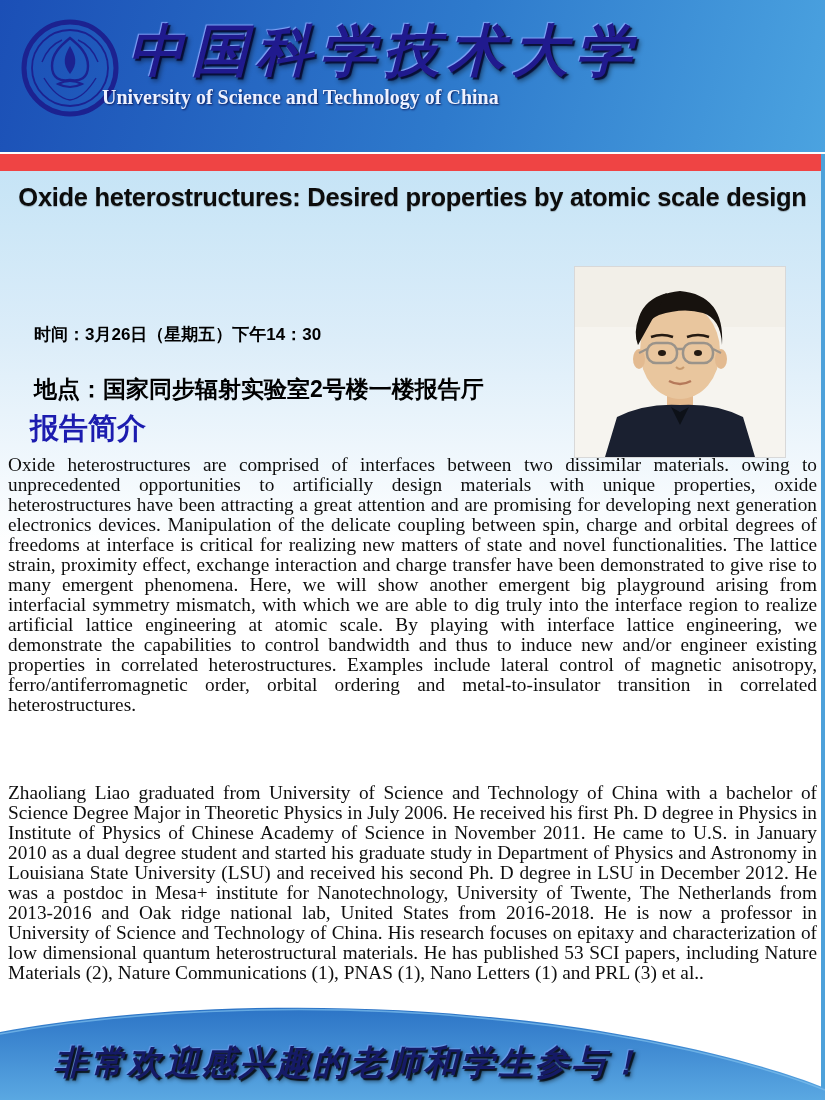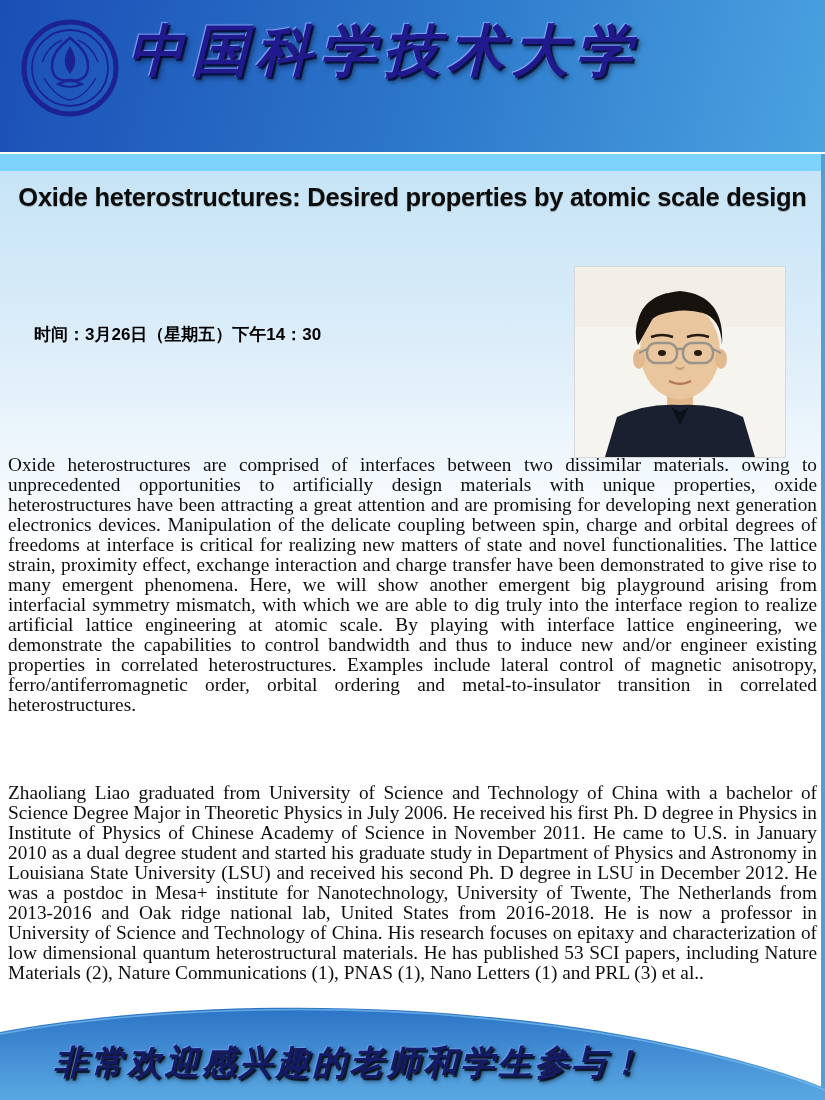--- a/index.html
+++ b/index.html
@@ -1,18 +1,18 @@
 <!DOCTYPE html>
 <html><head>
 <meta charset="utf-8">
 <style>
   html,body{margin:0;padding:0;}
   body{width:825px;height:1100px;overflow:hidden;background:#fff;
        font-family:"Liberation Sans",sans-serif;}
-  .poster{position:relative;width:825px;height:1100px;background:#7dd3fc;}
+  .poster{position:relative;width:825px;height:1100px;background:#ef4444;}
 
   
   .header{position:absolute;top:0;left:0;width:825px;height:152px;
           background:linear-gradient(105deg,#1b4fb6 0%,#2e7acc 55%,#4ba3e0 100%);
           border-bottom:2px solid #fdfdfd;overflow:hidden;}
   .logo{position:absolute;left:20px;top:16px;width:100px;height:104px;}
   .uni-cn{position:absolute;left:128px;top:14px;width:480px;
           font-family:"DejaVu Serif",serif;font-style:italic;font-weight:bold;
           font-size:56px;letter-spacing:8px;color:#201a8e;white-space:nowrap;
           text-shadow:2px 2px 1px rgba(5,5,40,.85),-1px -1px 1px rgba(140,170,255,.9),3px 4px 5px rgba(0,0,0,.45);}
@@ -74,29 +74,31 @@
         <circle cx="50" cy="52" r="38" fill="none" stroke="#1c2290" stroke-width="1.8"></circle>
         <path d="M50 22 C60 30 68 38 68 50 C68 62 60 66 50 64 C40 66 32 62 32 50 C32 38 40 30 50 22 Z" fill="none" stroke="#1c2290" stroke-width="2.4"></path>
         <path d="M50 30 C56 40 58 48 50 58 C42 48 44 40 50 30 Z" fill="#1c2290"></path>
         <path d="M38 68 Q50 62 62 68 Q50 74 38 68 Z" fill="none" stroke="#1c2290" stroke-width="2"></path>
         <path d="M22 46 Q28 30 42 24" fill="none" stroke="#1c2290" stroke-width="1.4"></path>
         <path d="M78 46 Q72 30 58 24" fill="none" stroke="#1c2290" stroke-width="1.4"></path>
         <path d="M24 62 Q36 82 50 84 Q64 82 76 62" fill="none" stroke="#1c2290" stroke-width="1.4"></path>
       </svg>
     </div>
     <div class="uni-cn">中国科学技术大学</div>
+    <div class="uni-en">University of Science and Technology of China</div>
   </div>
 
   <div class="content">
     <div class="title">
       <div>Oxide heterostructures: Desired properties by atomic scale design</div>
     </div>
 
 
     <div class="time-line">时间：3月26日（星期五）下午14：30</div>
+    <div class="place-line">地点：国家同步辐射实验室2号楼一楼报告厅</div>
 
     <div class="photo">
       <svg width="210" height="190" viewBox="0 0 210 190">
         <rect x="0" y="0" width="210" height="190" fill="#f6f4ef"></rect>
         <rect x="0" y="0" width="210" height="60" fill="#f2efe8"></rect>
         <path d="M105 168 L58 190 L152 190 Z" fill="#e8c49c"></path>
         <rect x="92" y="120" width="26" height="34" fill="#e3b88d"></rect>
         <path d="M30 190 L42 150 Q70 136 105 138 Q140 136 168 150 L180 190 Z" fill="#1a2030"></path>
         <path d="M96 140 L105 158 L114 140 L105 145 Z" fill="#0d1118"></path>
         <ellipse cx="105" cy="84" rx="40" ry="48" fill="#e9c69e"></ellipse>
@@ -111,20 +113,21 @@
         <line x1="138" y1="82" x2="146" y2="86" stroke="#9a938a" stroke-width="2"></line>
         <ellipse cx="87" cy="86" rx="4" ry="3" fill="#241a12"></ellipse>
         <ellipse cx="123" cy="86" rx="4" ry="3" fill="#241a12"></ellipse>
         <path d="M76 70 Q87 66 98 70" fill="none" stroke="#241a12" stroke-width="2.5"></path>
         <path d="M112 70 Q123 66 134 70" fill="none" stroke="#241a12" stroke-width="2.5"></path>
         <path d="M101 100 Q105 104 109 100" fill="none" stroke="#c79a6e" stroke-width="2"></path>
         <path d="M94 114 Q105 120 116 114" fill="none" stroke="#b5795a" stroke-width="2.5"></path>
       </svg>
     </div>
 
+    <h2 class="sec-heading abstract">报告简介</h2>
     <p class="body-text abstract">Oxide heterostructures are comprised of interfaces between two dissimilar materials. owing to unprecedented opportunities to artificially design materials with unique properties, oxide heterostructures have been attracting a great attention and are promising for developing next generation electronics devices. Manipulation of the delicate coupling between spin, charge and orbital degrees of freedoms at interface is critical for realizing new matters of state and novel functionalities. The lattice strain, proximity effect, exchange interaction and charge transfer have been demonstrated to give rise to many emergent phenomena.   Here, we will show another emergent big playground arising from interfacial symmetry mismatch, with which we are able to dig truly into the interface region to realize artificial lattice engineering at atomic scale. By playing with interface lattice engineering, we demonstrate the capabilities to control bandwidth and thus to induce new and/or engineer existing properties in correlated heterostructures. Examples include lateral control of magnetic anisotropy, ferro/antiferromagnetic order, orbital ordering and metal-to-insulator transition in correlated heterostructures.</p>
 
     <p class="body-text bio">Zhaoliang Liao graduated from University of Science and Technology of China with a bachelor of Science Degree Major in Theoretic Physics in July 2006. He received his first Ph. D degree in Physics in Institute of Physics of Chinese Academy of Science in November 2011. He came to U.S. in January 2010 as a dual degree student and started his graduate study in Department of Physics and Astronomy in Louisiana State University (LSU) and received his second Ph. D degree in LSU in December 2012.  He was a postdoc in Mesa+ institute for Nanotechnology, University of Twente, The Netherlands from 2013-2016 and Oak ridge national lab, United States from 2016-2018. He is now a professor in University of Science and Technology of China. His research focuses on epitaxy and characterization of low dimensional quantum heterostructural materials. He has published 53 SCI papers, including Nature Materials (2), Nature Communications (1), PNAS (1), Nano Letters (1) and PRL (3) et al..</p>
   </div>
 
   <div class="right-edge"></div>
 
   <div class="footer">
     <svg width="825" height="96" viewBox="0 0 825 96" preserveAspectRatio="none">
       <defs>

